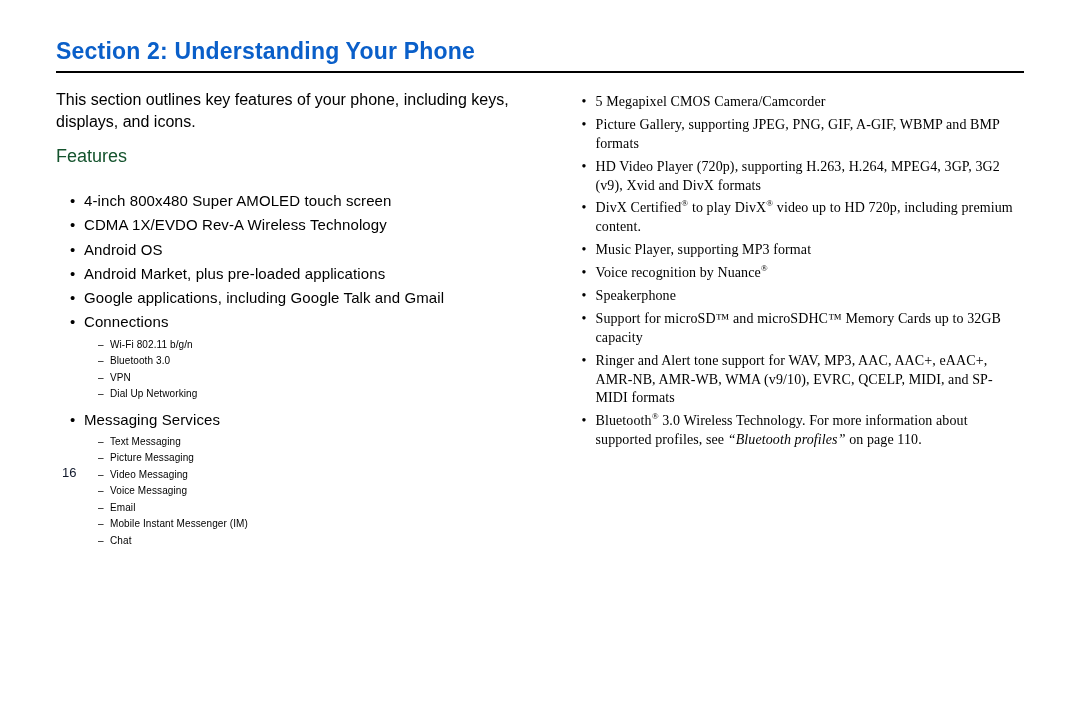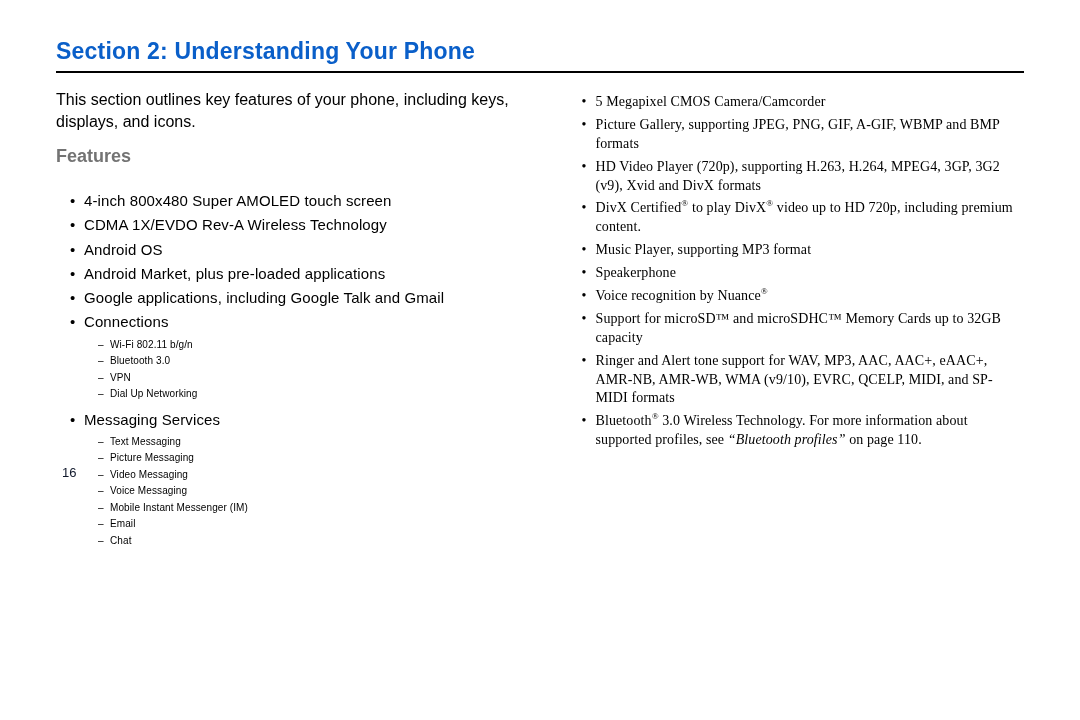--- a/index.html
+++ b/index.html
@@ -38,23 +38,23 @@
     flex: 1;
     min-width: 0;
   }
   .intro {
     font-size: 16px;
     line-height: 1.35;
     margin: 0 0 14px 0;
     font-family: Arial, Helvetica, sans-serif;
   }
   h2.subheading {
-    color: #737373;
+    color: #14532d;
     font-size: 18px;
-    font-weight: bold;
+    font-weight: normal;
     margin: 0 0 24px 0;
   }
   ul.features {
     list-style: none;
     padding: 0 0 0 16px;
     margin: 0;
   }
   ul.features > li {
     position: relative;
     padding-left: 12px;
@@ -133,40 +133,40 @@
               <li>Wi-Fi 802.11 b/g/n</li>
               <li>Bluetooth 3.0</li>
               <li>VPN</li>
               <li>Dial Up Networking</li>
             </ul></li>
           <li><span>Messaging Services</span><ul class="sub">
               <li>Text Messaging</li>
               <li>Picture Messaging</li>
               <li>Video Messaging</li>
               <li>Voice Messaging</li>
+              <li>Email</li>
               <li>Mobile Instant Messenger (IM)</li>
-              <li>Email</li>
               <li>Chat</li>
             </ul></li>
         </ul>
     </div>
 
     <div class="col col-right">
       <ul class="features">
         <li>5 Megapixel CMOS Camera/Camcorder</li>
         <li>Picture Gallery, supporting JPEG, PNG, GIF, A-GIF, WBMP and BMP formats</li>
         <li>HD Video Player (720p), supporting H.263, H.264, MPEG4, 3GP, 3G2 (v9), Xvid and DivX formats</li>
         <li>
           <span>DivX Certified</span><sup>®</sup><span> to play DivX</span><sup>®</sup><span> video up to HD 720p, including premium content.</span>
         </li>
         <li>Music Player, supporting MP3 format</li>
-        <li>Speakerphone</li>
         <li>
           <span>Voice recognition by Nuance</span><sup>®</sup>
         </li>
+        <li>Speakerphone</li>
         <li>Support for microSD™ and microSDHC™ Memory Cards up to 32GB capacity</li>
         <li>Ringer and Alert tone support for WAV, MP3, AAC, AAC+, eAAC+, AMR-NB, AMR-WB, WMA (v9/10), EVRC, QCELP, MIDI, and SP-MIDI formats</li>
         <li>
           <span>Bluetooth</span><sup>®</sup><span> 3.0 Wireless Technology. For more information about supported profiles, see </span><span class="ital-q">“Bluetooth profiles”</span><span> on page 110.</span>
         </li>
       </ul>
     </div>
 
   </div>
 

